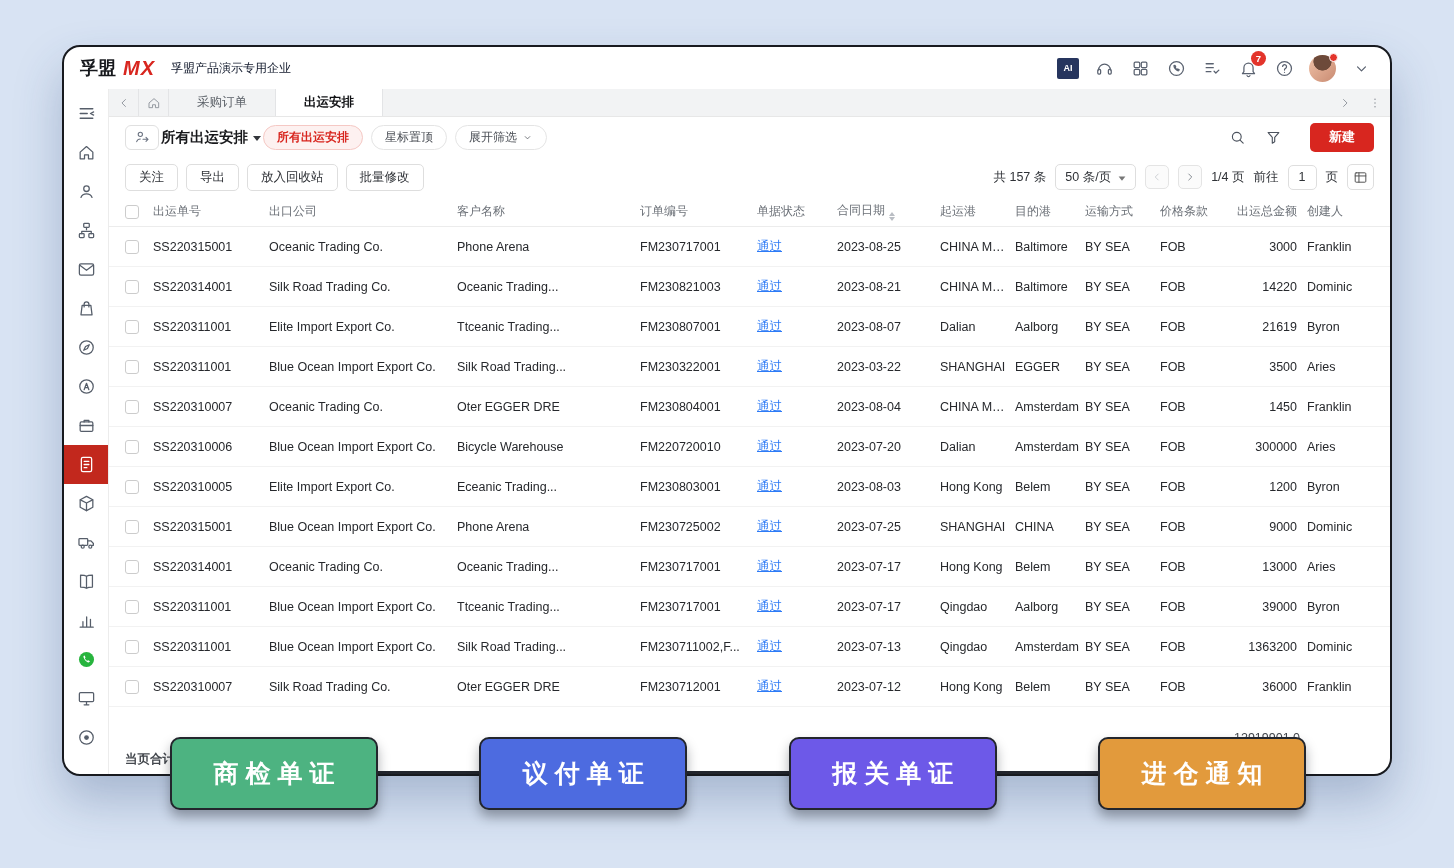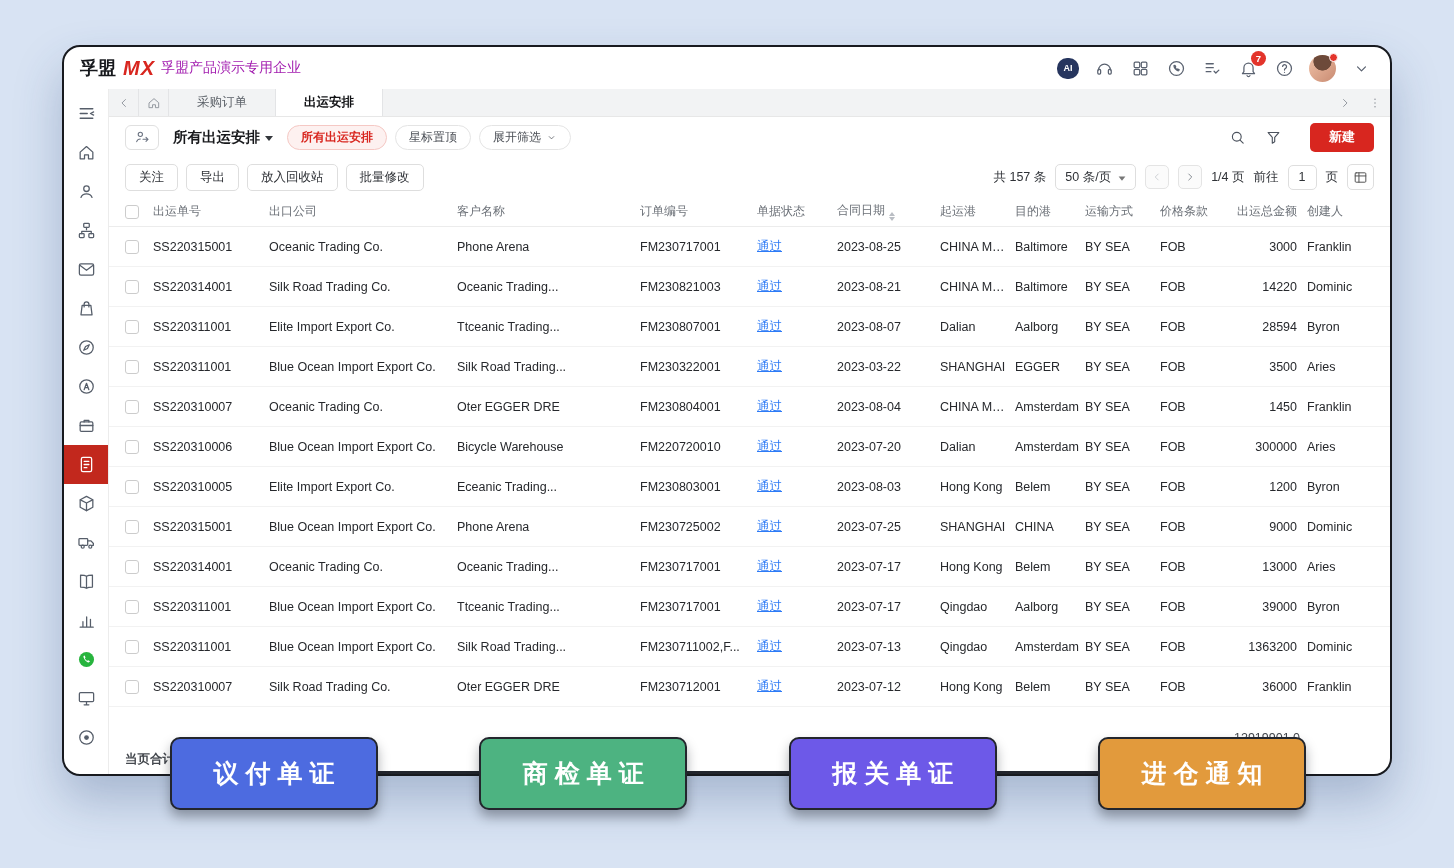--- a/index.html
+++ b/index.html
@@ -8,26 +8,26 @@
   .page { position:relative; width:1454px; height:868px; }
 
   .window { position:absolute; left:62px; top:45px; width:1330px; height:731px; background:#fff;
     border:2px solid #181a1f; border-radius:18px; box-shadow:0 24px 48px rgba(40,70,120,.28);
     display:flex; flex-direction:column; overflow:hidden; }
 
   
   .titlebar { flex:0 0 42px; display:flex; align-items:center; padding:0 18px 0 16px; }
   .brand { font-size:18px; font-weight:800; color:#16181c; }
   .logo-mx { margin-left:7px; font-size:20px; font-weight:800; color:#d8261f; letter-spacing:1px; font-style:italic; }
-  .company { margin-left:6px; font-size:14px; color:#a21caf; }
+  .company { margin-left:16px; font-size:12px; color:#0f172a; }
   .spacer { flex:1; }
   .top-icons { display:flex; align-items:center; gap:14px; color:#5a6270; }
   .tico { position:relative; width:22px; height:22px; display:flex; align-items:center; justify-content:center; cursor:pointer; }
   .tico svg { width:19px; height:19px; }
-  .ai-pill { width:25px; height:21px; border-radius:10px; background:#26355e; color:#fff; font-size:9px; font-weight:700;
+  .ai-pill { width:25px; height:21px; border-radius:2px; background:#26355e; color:#fff; font-size:9px; font-weight:700;
     display:flex; align-items:center; justify-content:center; }
   .badge { position:absolute; top:-6px; right:-7px; min-width:15px; height:15px; border-radius:8px; background:#e3342b;
     color:#fff; font-size:9.5px; font-weight:700; display:flex; align-items:center; justify-content:center; padding:0 3px; }
   .avatar { width:27px; height:27px; border-radius:50%; background:linear-gradient(135deg,#f0c2a8,#c98b72); position:relative; display:block; }
   .avatar .hair { position:absolute; inset:0; border-radius:50%; background:radial-gradient(circle at 50% 24%, #6d4a3a 0 36%, transparent 38%); }
   .avatar .dot { position:absolute; top:-2px; right:-2px; width:9px; height:9px; border-radius:50%; background:#e3342b; border:1.5px solid #fff; }
 
   
   .body { flex:1; display:flex; min-height:0;justify-content:space-between; }
   .sidebar { flex:0 0 44px; border-right:1px solid #ececec; display:flex; flex-direction:column; align-items:center; padding:5px 0 6px; }
@@ -40,21 +40,21 @@
   .tabrow { flex:0 0 28px; background:#f2f3f4; display:flex; align-items:stretch; border-bottom:1px solid #e7e7e7;
     color:#8e939b; font-size:12.5px; }
   .tnav { width:30px; display:flex; align-items:center; justify-content:center; border-right:1px solid #e3e4e6; cursor:pointer; }
   .tnav.noborder { border-right:none; }
   .tnav svg { width:14px; height:14px; }
   .tabs { display:flex; align-items:stretch; }
   .tab { padding:0 28px; display:flex; align-items:center; border-right:1px solid #e3e4e6; color:#5c6168; cursor:pointer; }
   .tab.active { background:#fff; color:#101114; font-weight:700; }
 
   
-  .filterrow { flex:0 0 40px; display:flex; align-items:center; gap:14px; padding:0 16px; }
+  .filterrow { flex:0 0 40px; display:flex; align-items:center; gap:2px; padding:0 16px; }
   .assignee-btn { width:34px; height:25px; border:1px solid #e0e0e0; border-radius:6px; display:flex; align-items:center;
     justify-content:center; color:#6a7280; cursor:pointer; }
   .assignee-btn svg { width:16px; height:16px; }
   .view-label { display:flex; align-items:center; gap:5px; font-size:14.5px; font-weight:700; color:#17181b; cursor:pointer; }
   .caret { width:0; height:0; border-left:4.5px solid transparent; border-right:4.5px solid transparent;
     border-top:5.5px solid #33363b; margin-top:2px; }
   .pillgroup { display:flex; gap:8px; align-items:center; }
   .pill { height:25px; padding:0 13px; border:1px solid #e4e4e4; border-radius:13px; background:#fff; font-size:12px;
     color:#4a4e55; display:flex; align-items:center; gap:5px; cursor:pointer; }
   .pill.red { color:#d8261f; background:#fdf1f0; border-color:#f5c8c4; font-weight:600; }
@@ -502,21 +502,21 @@
                 <div class="cell">SS220311001</div>
                 <div class="cell">Elite Import Export Co.</div>
                 <div class="cell">Ttceanic Trading...</div>
                 <div class="cell">FM230807001</div>
                 <div class="cell"><a class="status-link">通过</a></div>
                 <div class="cell">2023-08-07</div>
                 <div class="cell">Dalian</div>
                 <div class="cell">Aalborg</div>
                 <div class="cell">BY SEA</div>
                 <div class="cell">FOB</div>
-                <div class="cell amount">28594</div>
+                <div class="cell amount">21619</div>
                 <div class="cell">Byron</div>
               </div>
               <div class="trow row">
                 <div class="cell c-check">
                   <span class="checkbox"></span>
                 </div>
                 <div class="cell">SS220311001</div>
                 <div class="cell">Blue Ocean Import Export Co.</div>
                 <div class="cell">Silk Road Trading...</div>
                 <div class="cell">FM230322001</div>
@@ -670,25 +670,25 @@
             <div class="label">当页合计</div>
             <div class="total">12919901.0</div>
           </div>
         </div>
       </div>
     </div>
   </div>
 
   <div class="process-row" id="procRow">
     <div class="connector"></div>
-  <div class="proc-btn" style="background:#4d6be0">
+  <div class="proc-btn" style="background:#4db381">
+        <span>商检单证</span>
+      </div>
+      <div class="proc-btn" style="background:#4d6be0">
         <span>议付单证</span>
-      </div>
-      <div class="proc-btn" style="background:#4db381">
-        <span>商检单证</span>
       </div>
       <div class="proc-btn" style="background:#6d59e8">
         <span>报关单证</span>
       </div>
       <div class="proc-btn" style="background:#e29a3c">
         <span>进仓通知</span>
       </div>
     </div>
 </div>
 

